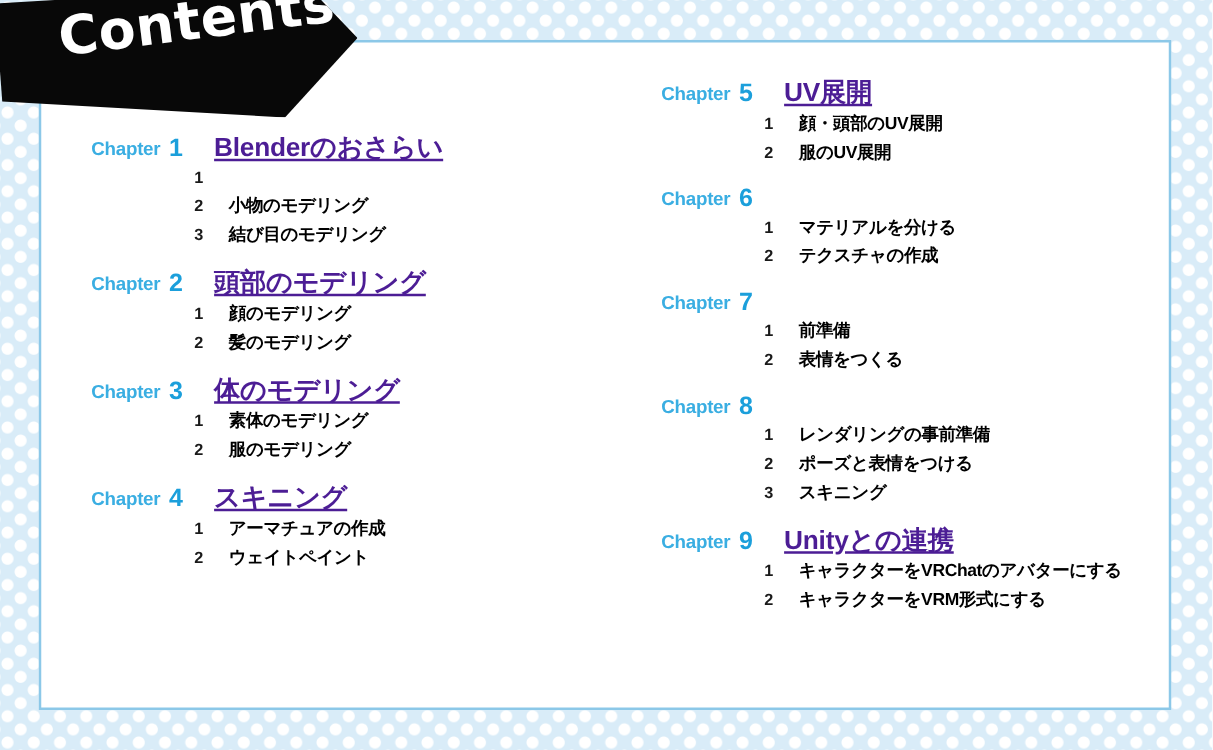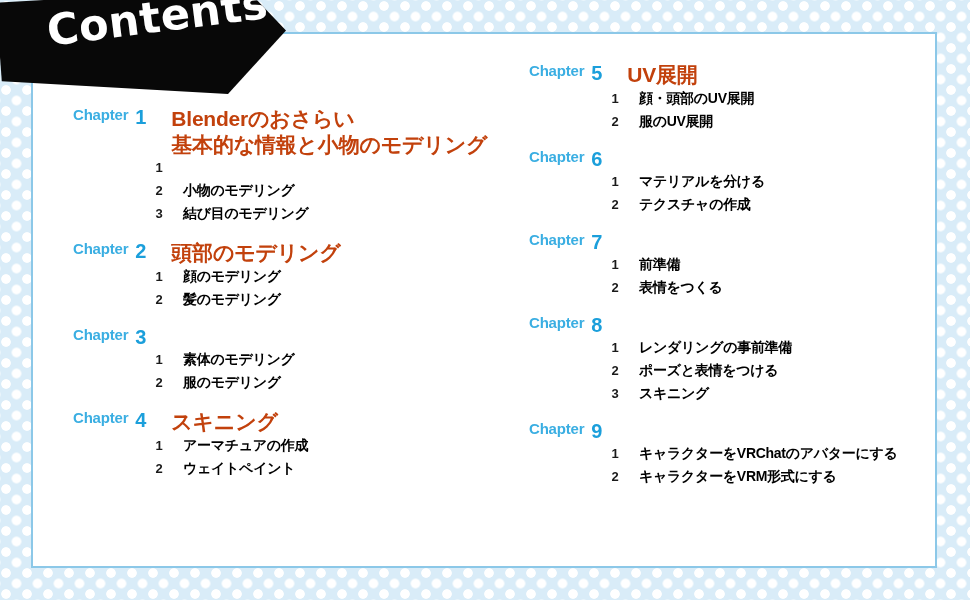--- a/index.html
+++ b/index.html
@@ -62,21 +62,21 @@
   }
   .col { position:relative; }
   .col-left  { width:458px; padding:72px 0 0 40px; }
   .col-right { width:448px; padding:0px 0 0 38px; }
 
   .chapter { margin-bottom:16px; }
   .chapter:last-child { margin-bottom:0; }
 
   .chapter-head {
     display:flex;
-    align-items:flex-start;
+    align-items:center;
     margin-bottom:3px;
   }
   .chapter-word {
     color:#3aaee2;
     font-size:15px;
     font-weight:bold;
     letter-spacing:-0.2px;
     white-space:nowrap;
   }
   .chapter-num {
@@ -84,26 +84,27 @@
     font-size:20px;
     font-weight:bold;
     margin-left:7px;
     width:16px;
     white-space:nowrap;
   }
   .chapter-titles {
     margin-left:20px;
   }
   .chapter-title {
-    color:#c2410c;
+    color:#4c1d95;
     font-size:21px;
     font-weight:bold;
     line-height:1.24;
     white-space:nowrap;
     letter-spacing:-0.2px;
+    text-decoration:underline;
   }
 
   .sections { margin-top:2px; }
   .section-row {
     display:flex;
     align-items:baseline;
     line-height:1.0;
     margin-bottom:9px;
   }
   .section-row:last-child { margin-bottom:0; }
@@ -137,21 +138,20 @@
   <div id="panel">
 
     <div id="columns">
       <div class="col col-left">
           <div class="chapter">
             <div class="chapter-head">
               <span class="chapter-word">Chapter</span>
               <span class="chapter-num">1</span>
               <div class="chapter-titles">
                 <div class="chapter-title">Blenderのおさらい</div>
-                <div class="chapter-title">基本的な情報と小物のモデリング</div>
               </div>
             </div>
             <div class="sections">
               <div class="section-row">
                 <span class="section-num">1</span>
               </div>
               <div class="section-row">
                 <span class="section-num">2</span>
                 <span class="section-label">小物のモデリング</span>
               </div>
@@ -177,20 +177,23 @@
               <div class="section-row">
                 <span class="section-num">2</span>
                 <span class="section-label">髪のモデリング</span>
               </div>
             </div>
           </div>
           <div class="chapter">
             <div class="chapter-head">
               <span class="chapter-word">Chapter</span>
               <span class="chapter-num">3</span>
+              <div class="chapter-titles">
+                <div class="chapter-title">体のモデリング</div>
+              </div>
             </div>
             <div class="sections">
               <div class="section-row">
                 <span class="section-num">1</span>
                 <span class="section-label">素体のモデリング</span>
               </div>
               <div class="section-row">
                 <span class="section-num">2</span>
                 <span class="section-label">服のモデリング</span>
               </div>
@@ -285,20 +288,23 @@
               <div class="section-row">
                 <span class="section-num">3</span>
                 <span class="section-label">スキニング</span>
               </div>
             </div>
           </div>
           <div class="chapter">
             <div class="chapter-head">
               <span class="chapter-word">Chapter</span>
               <span class="chapter-num">9</span>
+              <div class="chapter-titles">
+                <div class="chapter-title">Unityとの連携</div>
+              </div>
             </div>
             <div class="sections">
               <div class="section-row">
                 <span class="section-num">1</span>
                 <span class="section-label">キャラクターをVRChatのアバターにする</span>
               </div>
               <div class="section-row">
                 <span class="section-num">2</span>
                 <span class="section-label">キャラクターをVRM形式にする</span>
               </div>

